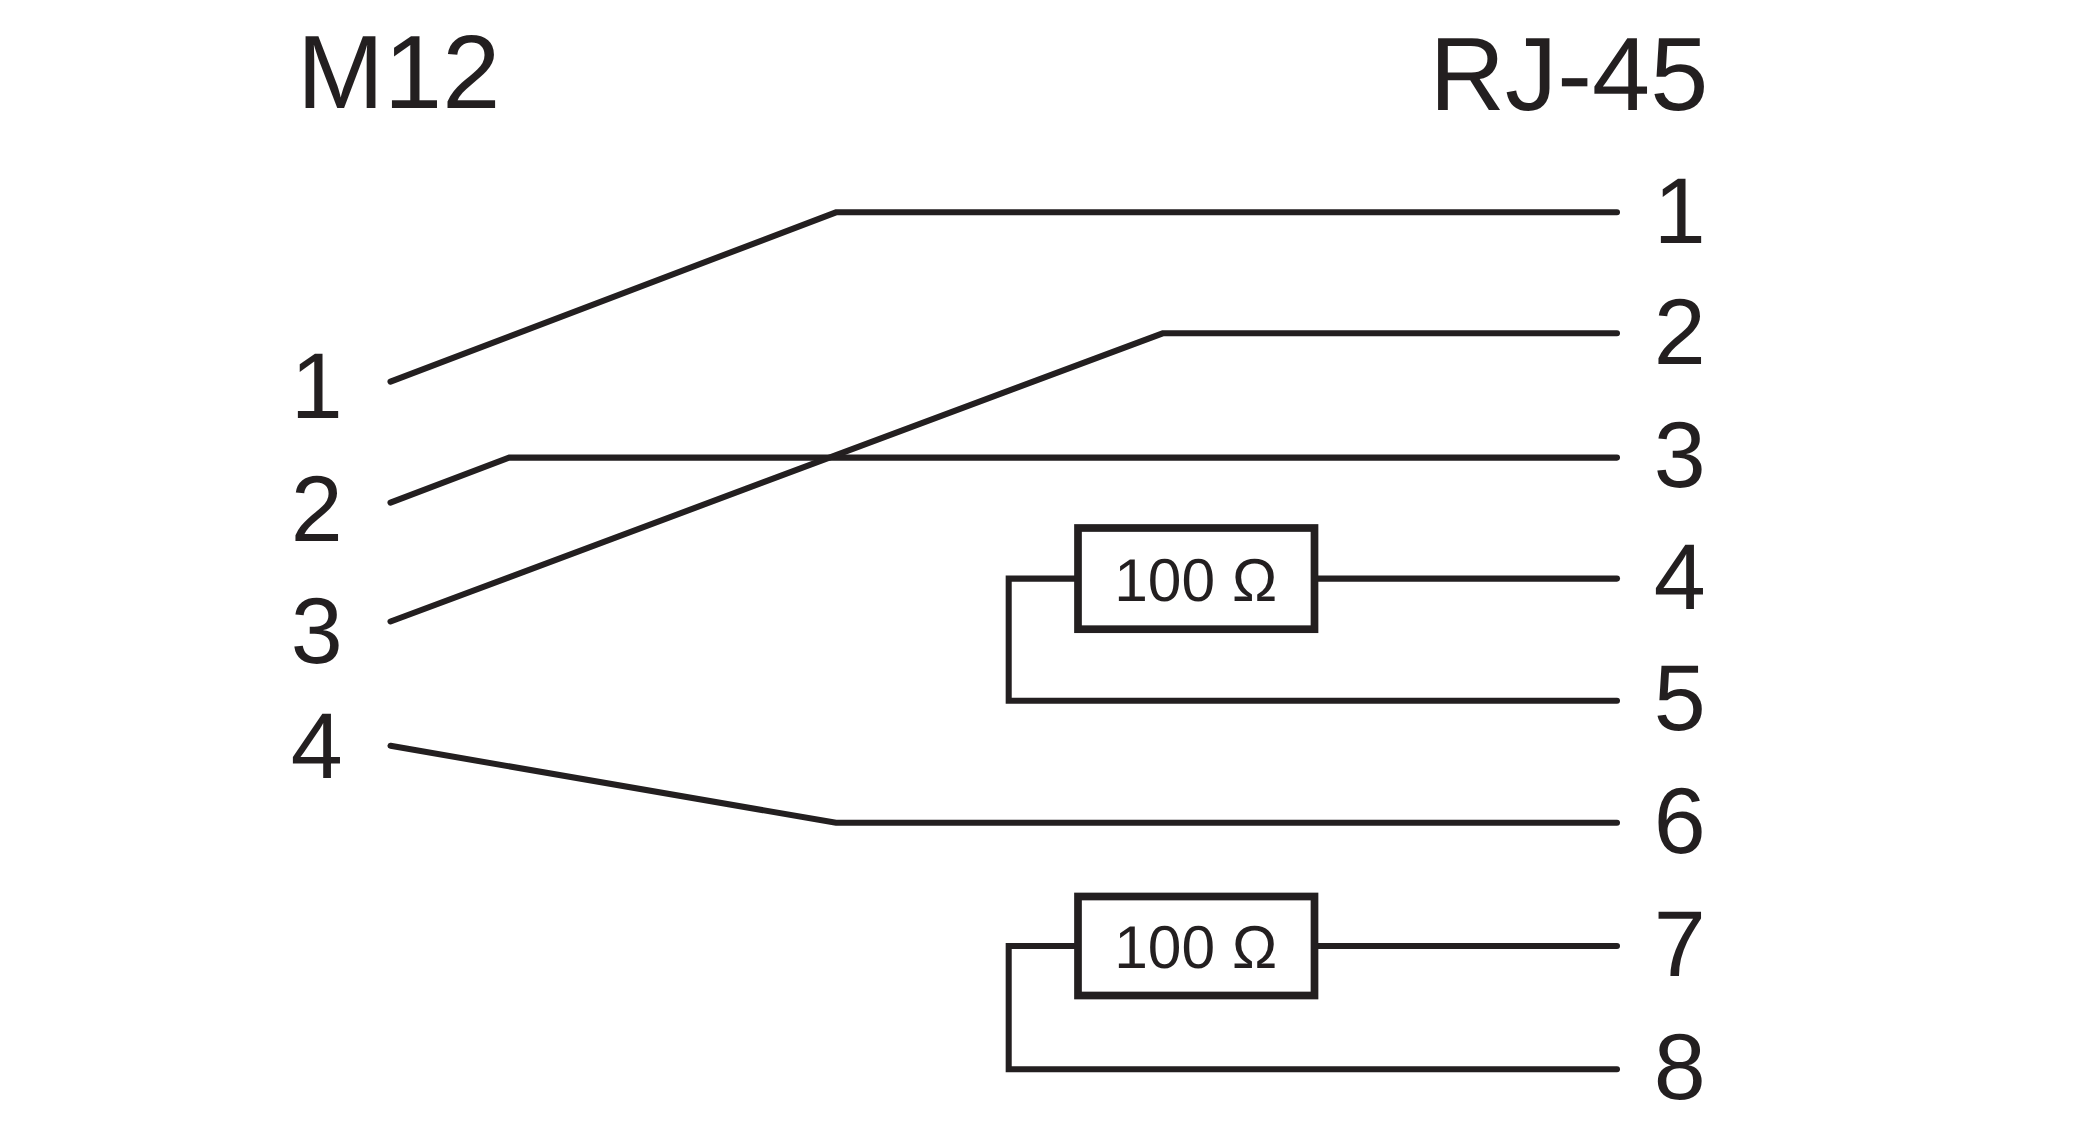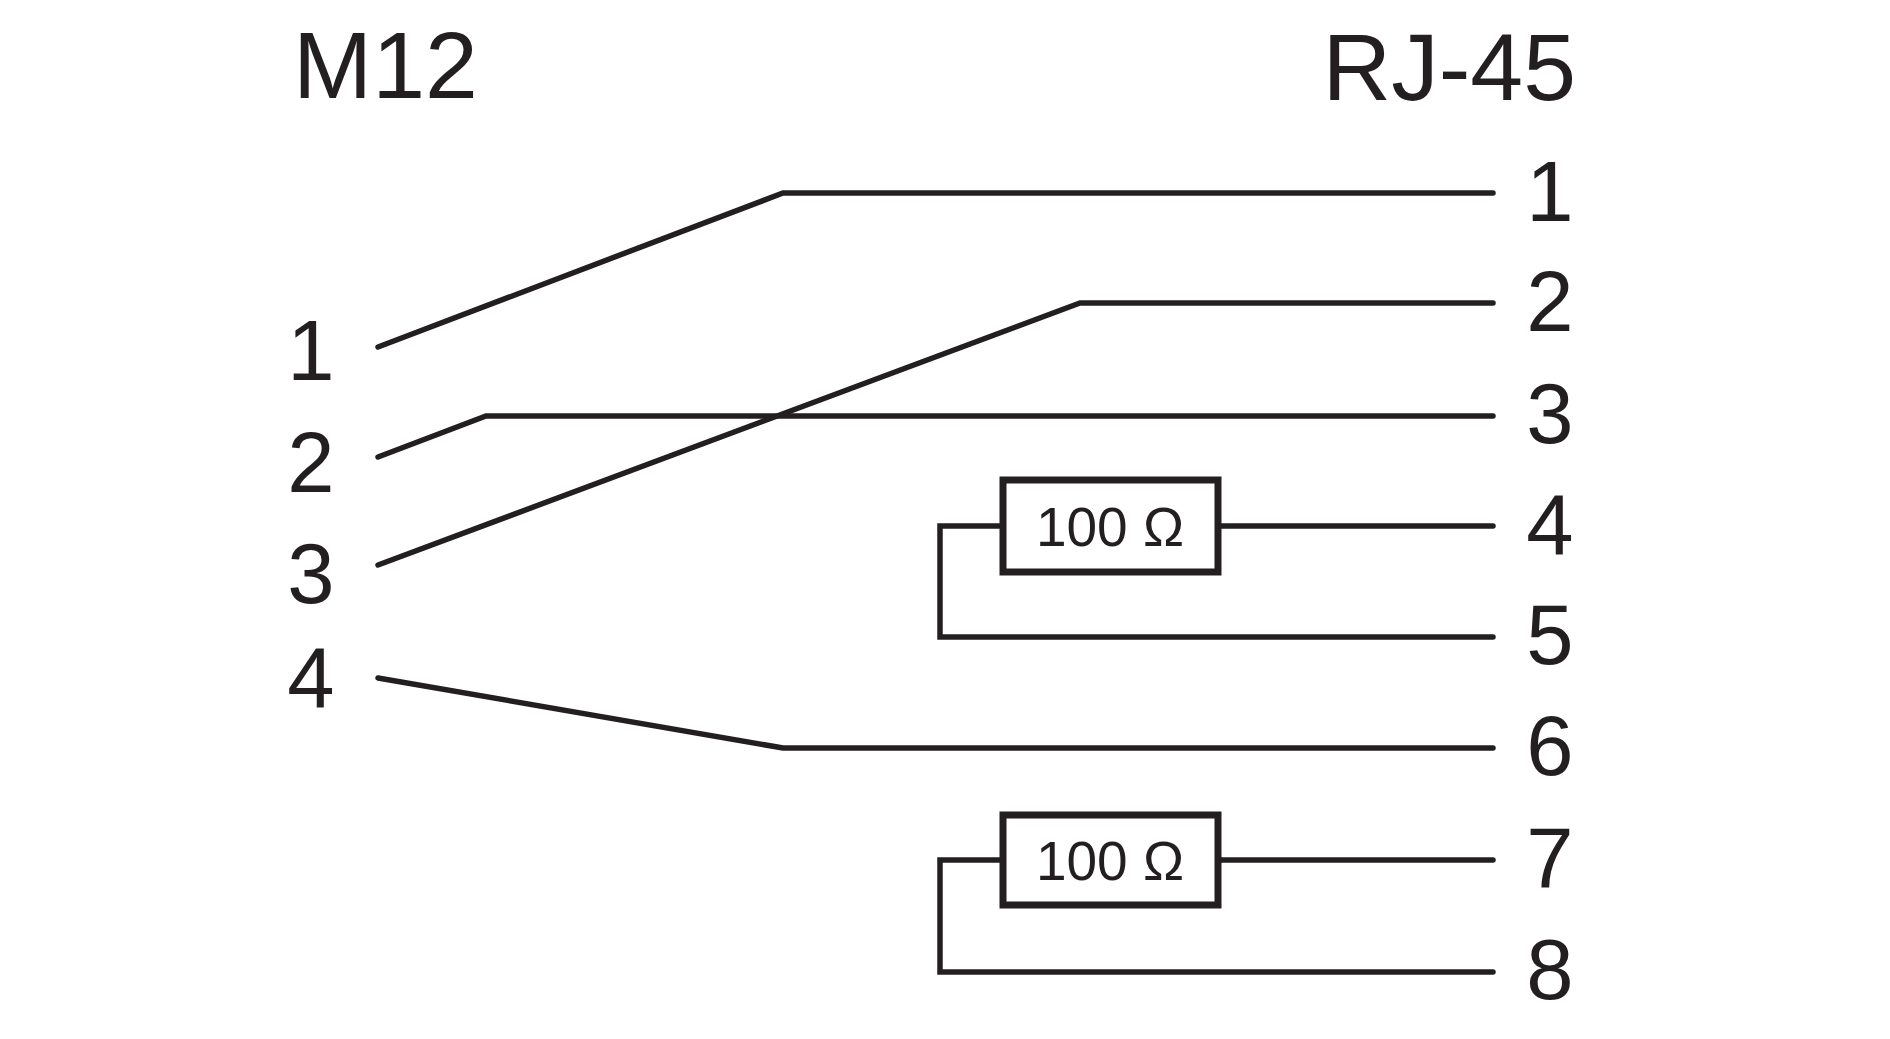--- a/index.html
+++ b/index.html
@@ -3,21 +3,20 @@
 <meta charset="utf-8">
 <style>
   :root { --ink:#231f20; --bg:#ffffff; }
   html,body { margin:0; padding:0; }
   body { background:var(--bg); font-family:"Liberation Sans", sans-serif; }
   .stage {
     position:relative;
     width:1810px; height:1039px;
     background:var(--bg);
     overflow:hidden;
-    margin-left:23px;
   }
   svg { display:block; width:1890px; height:1039px; }
   .wire {
     fill:none;
     stroke:var(--ink);
     stroke-width:5.5;
     stroke-linecap:round;
     stroke-linejoin:miter;
   }
   .resistor-box {

